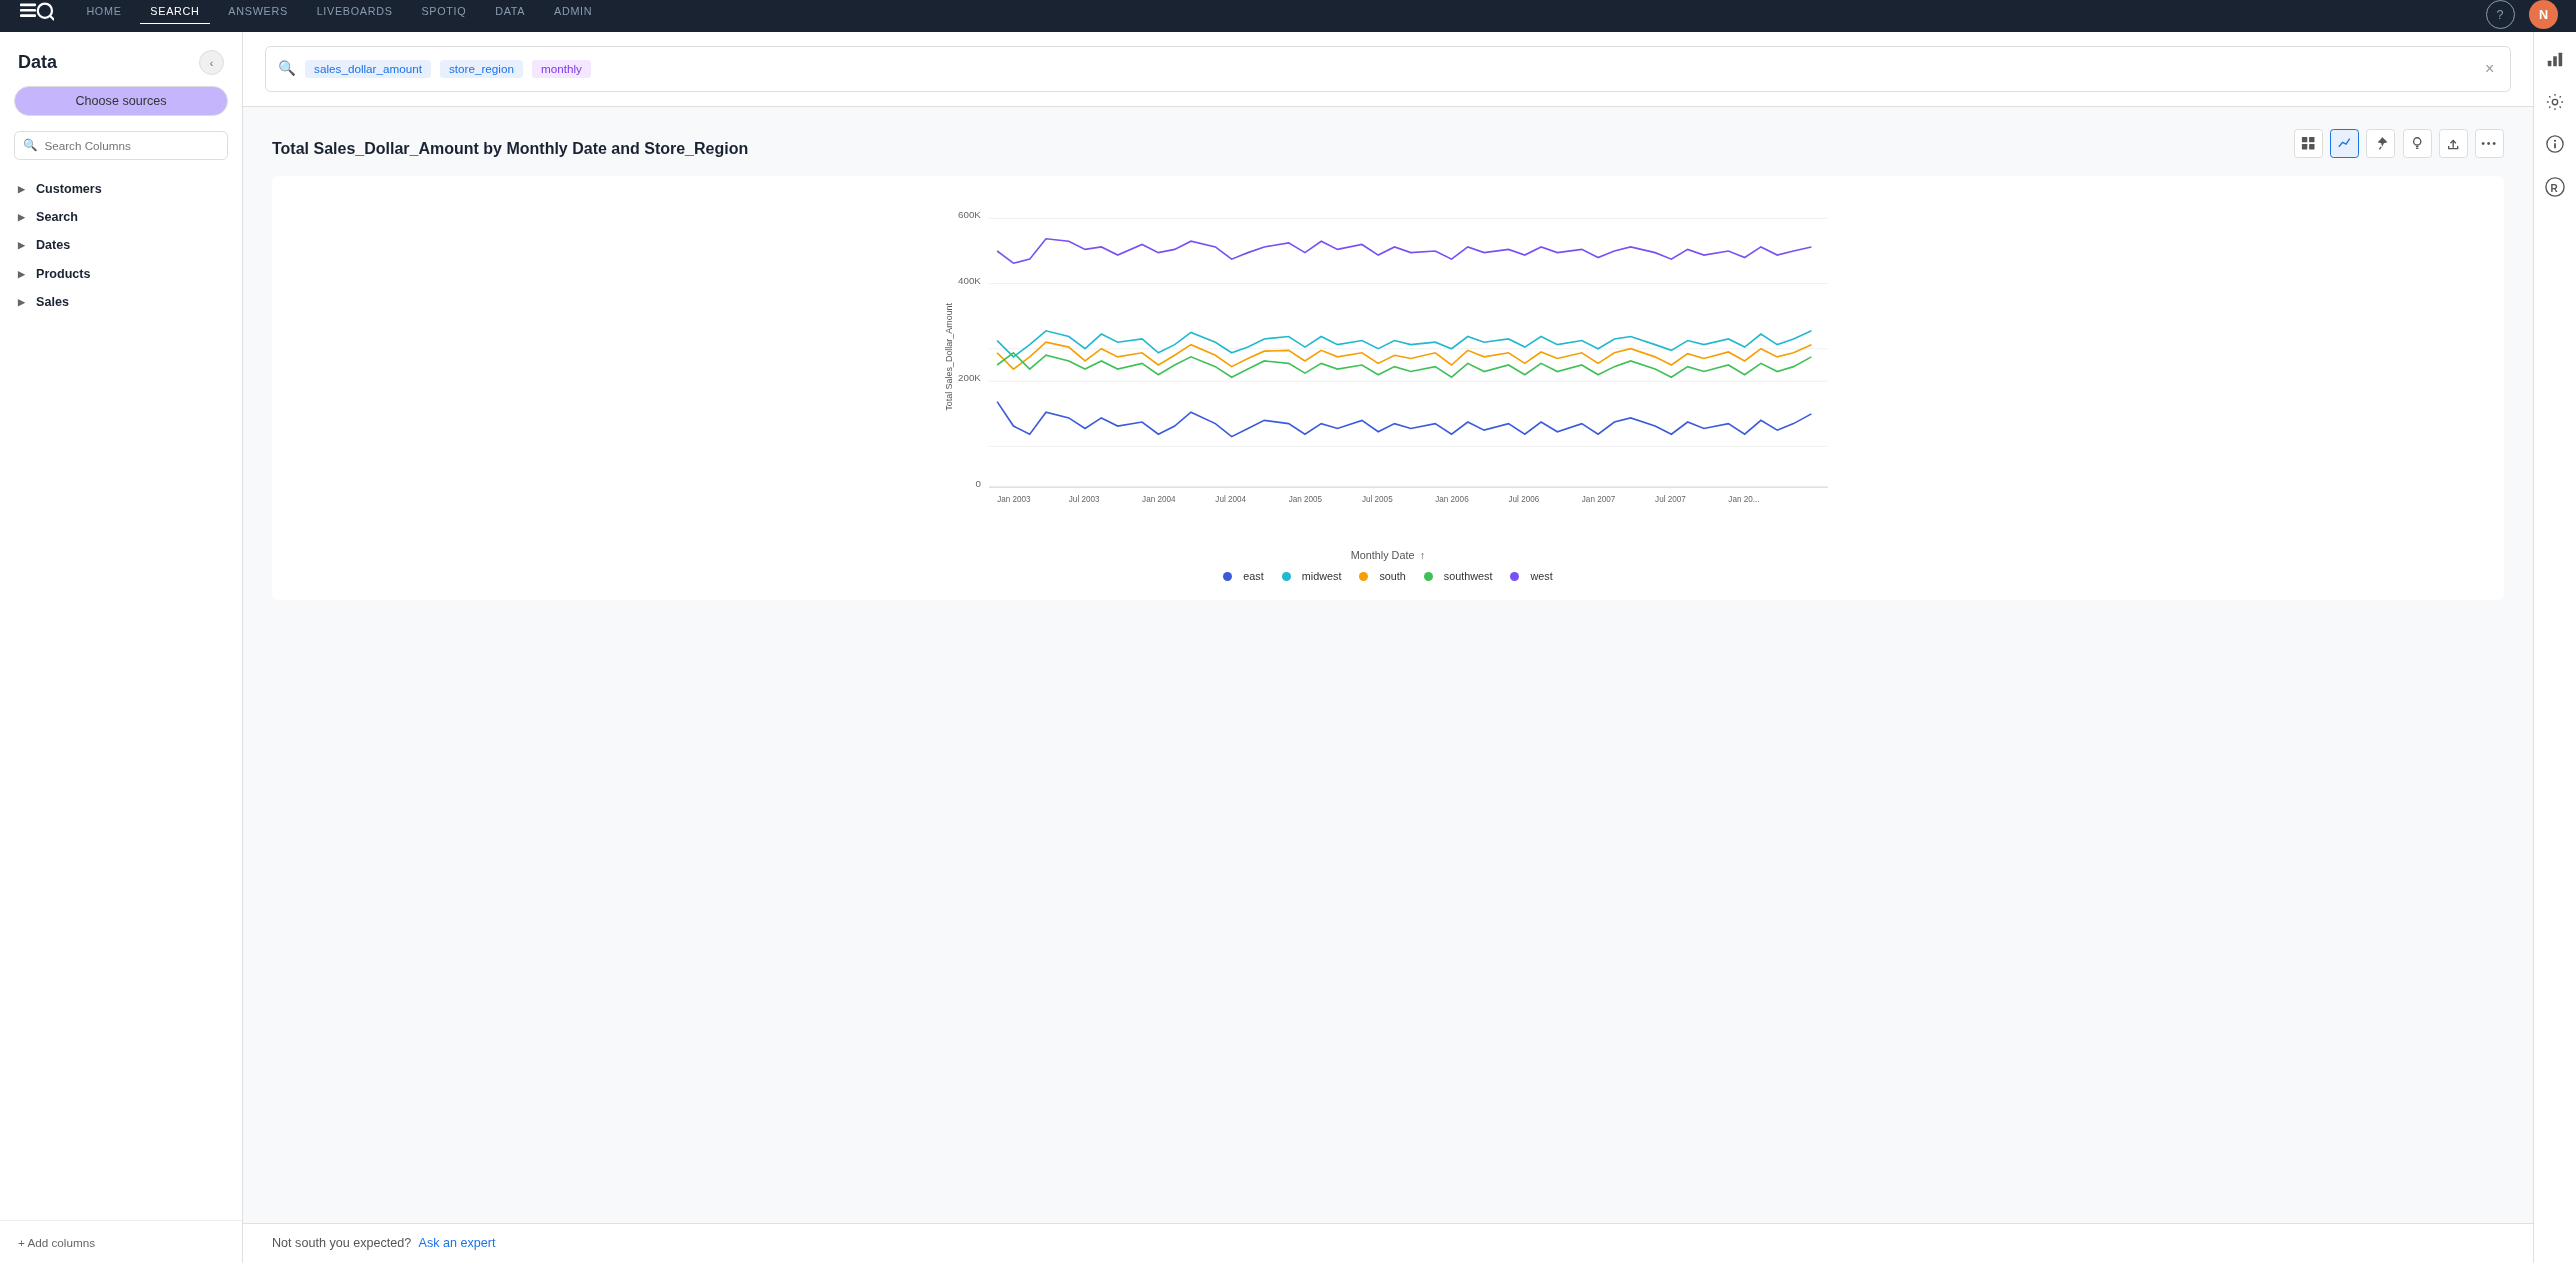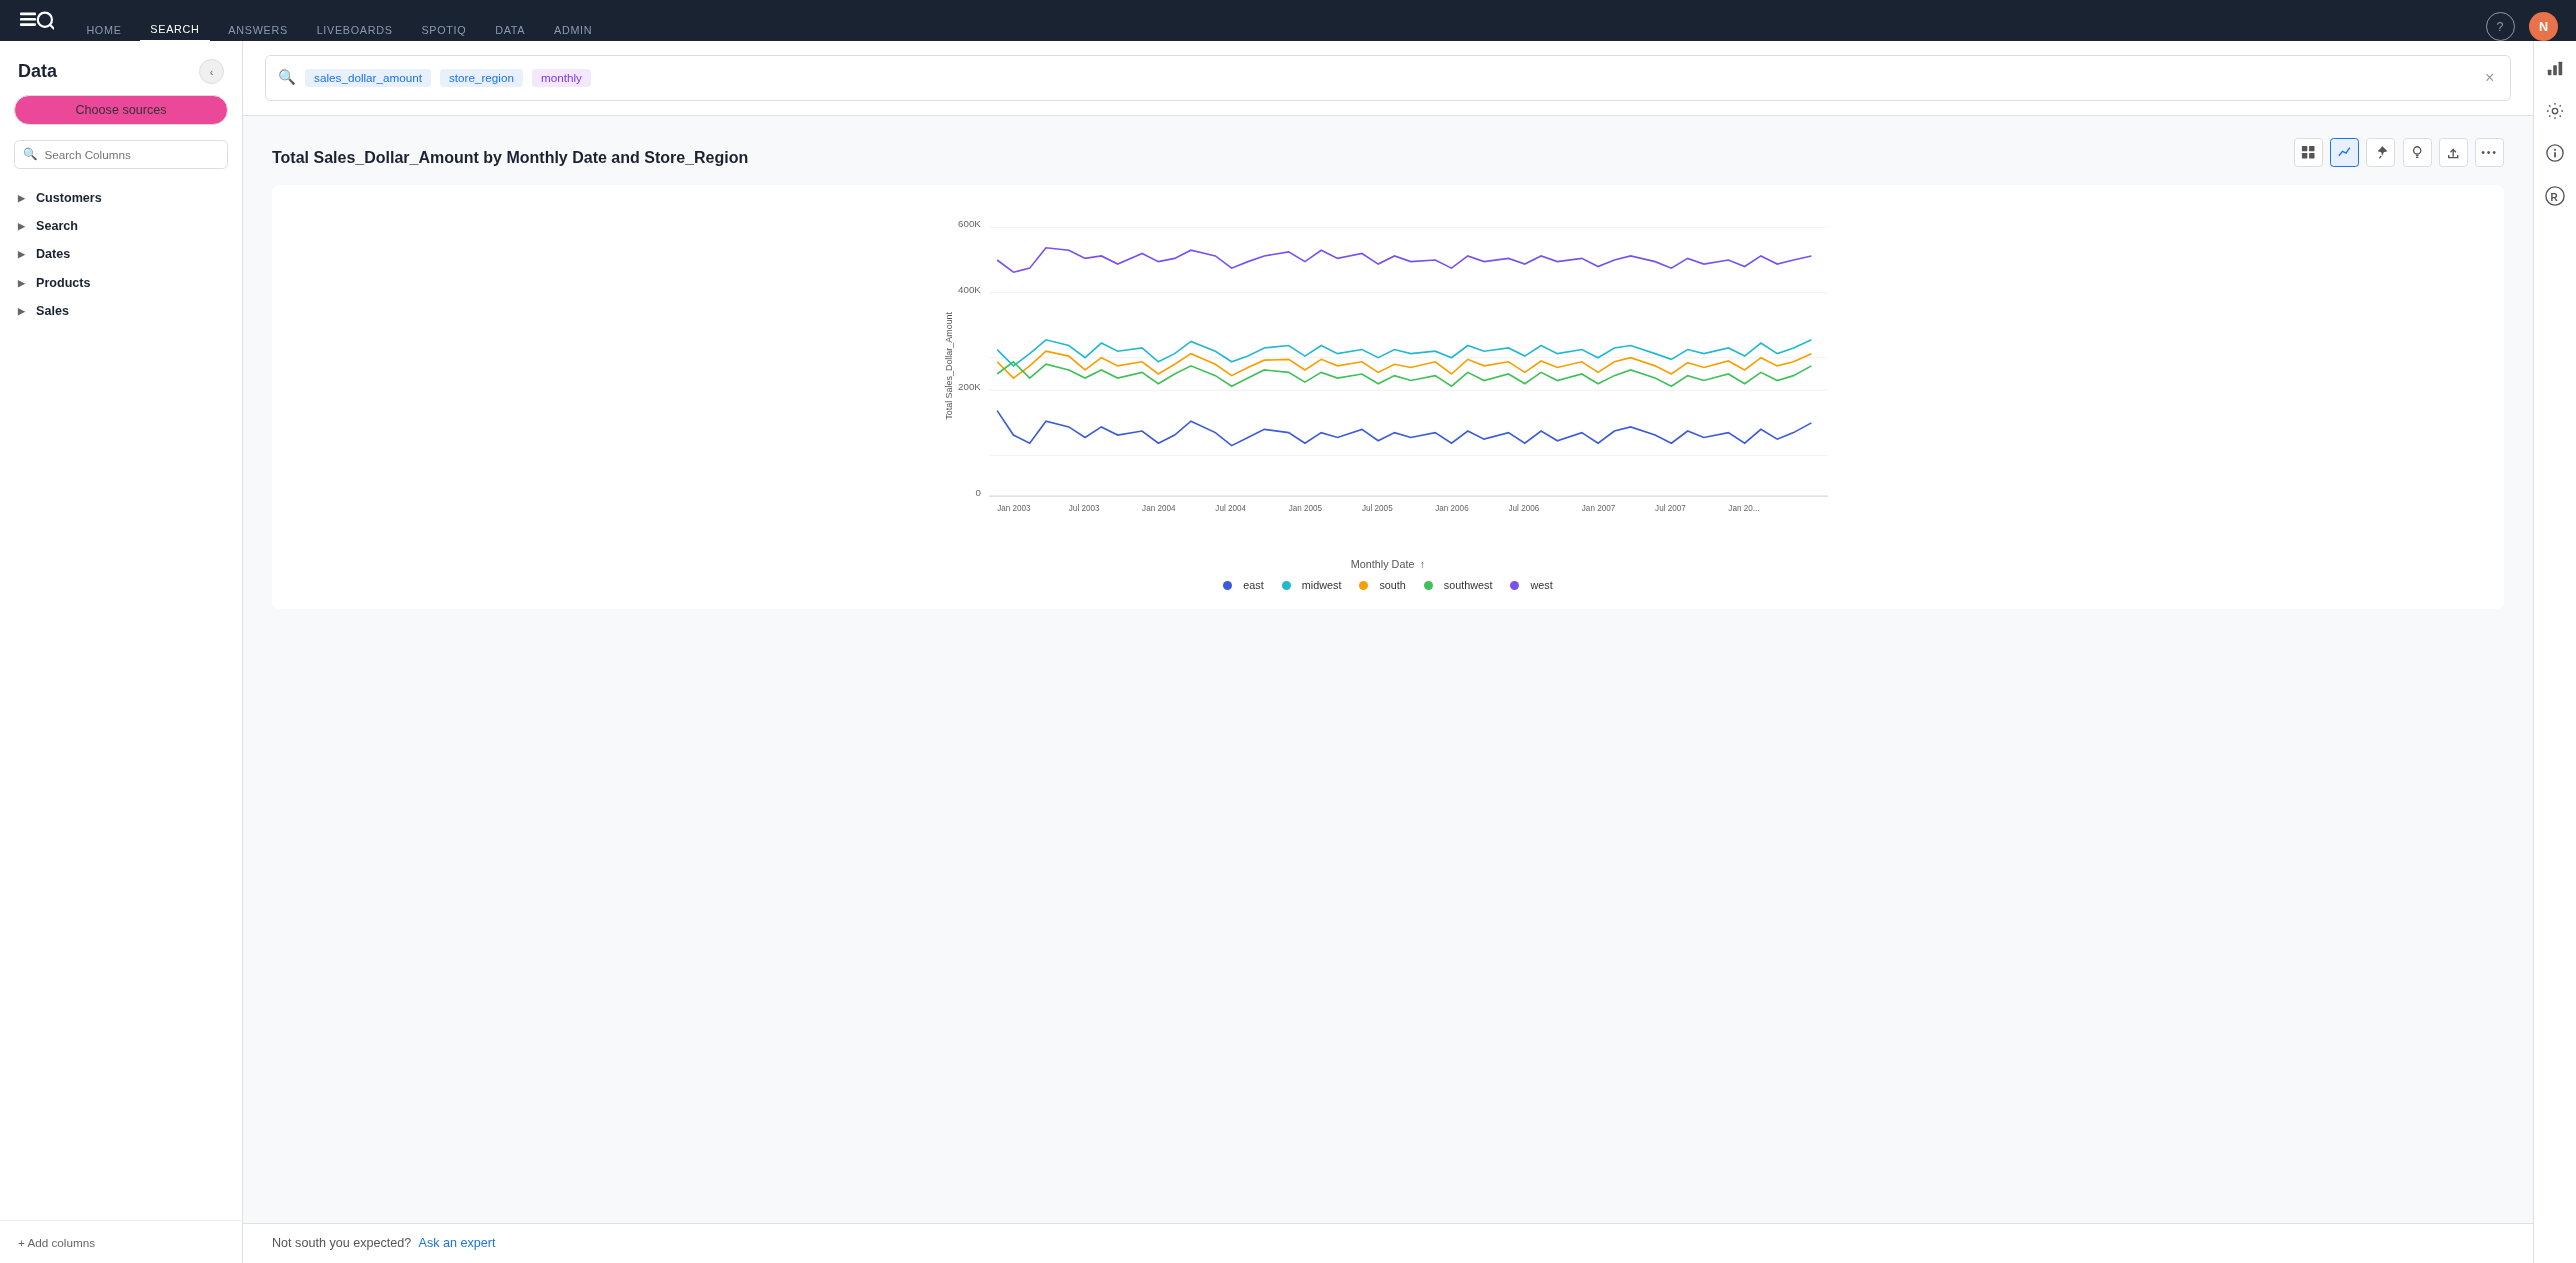--- a/index.html
+++ b/index.html
@@ -2,22 +2,22 @@
 <html style="font-size:14.4px"><head>
   <meta charset="utf-8">
   <style>
     * { box-sizing: border-box; margin: 0; padding: 0; }
     body { font-family: -apple-system, BlinkMacSystemFont, 'Segoe UI', sans-serif; background: #f5f5f5; display: flex; flex-direction: column; height: 100vh; overflow: hidden; }
 
     
     .top-nav {
       background: #1a2332;
       display: flex;
-      align-items: flex-end;
-      height: 41px;
+      align-items: flex-start;
+      height: 32px;
       padding: 0 18px;
       gap: 7.2px;
       flex-shrink: 0;
     }
     .nav-logo {
       width: 36px;
       height: 32px;
       margin-right: 14.4px;
     }
     .nav-item {
@@ -100,21 +100,21 @@
       justify-content: center;
       cursor: pointer;
       color: #666;
       font-size: 10.8px;
     }
     .choose-sources-btn {
       margin: 0 14.4px 14.4px;
       padding: 7.2px 14.4px;
       border: 0.9px solid #ddd;
       border-radius: 18px;
-      background: #ec4899;
+      background: #c4b5fd;
       color: #333;
       font-size: 12.6px;
       cursor: pointer;
       text-align: center;
     }
     .search-columns-wrapper {
       margin: 0 14.4px 10.8px;
       position: relative;
     }
     .search-columns-input {

